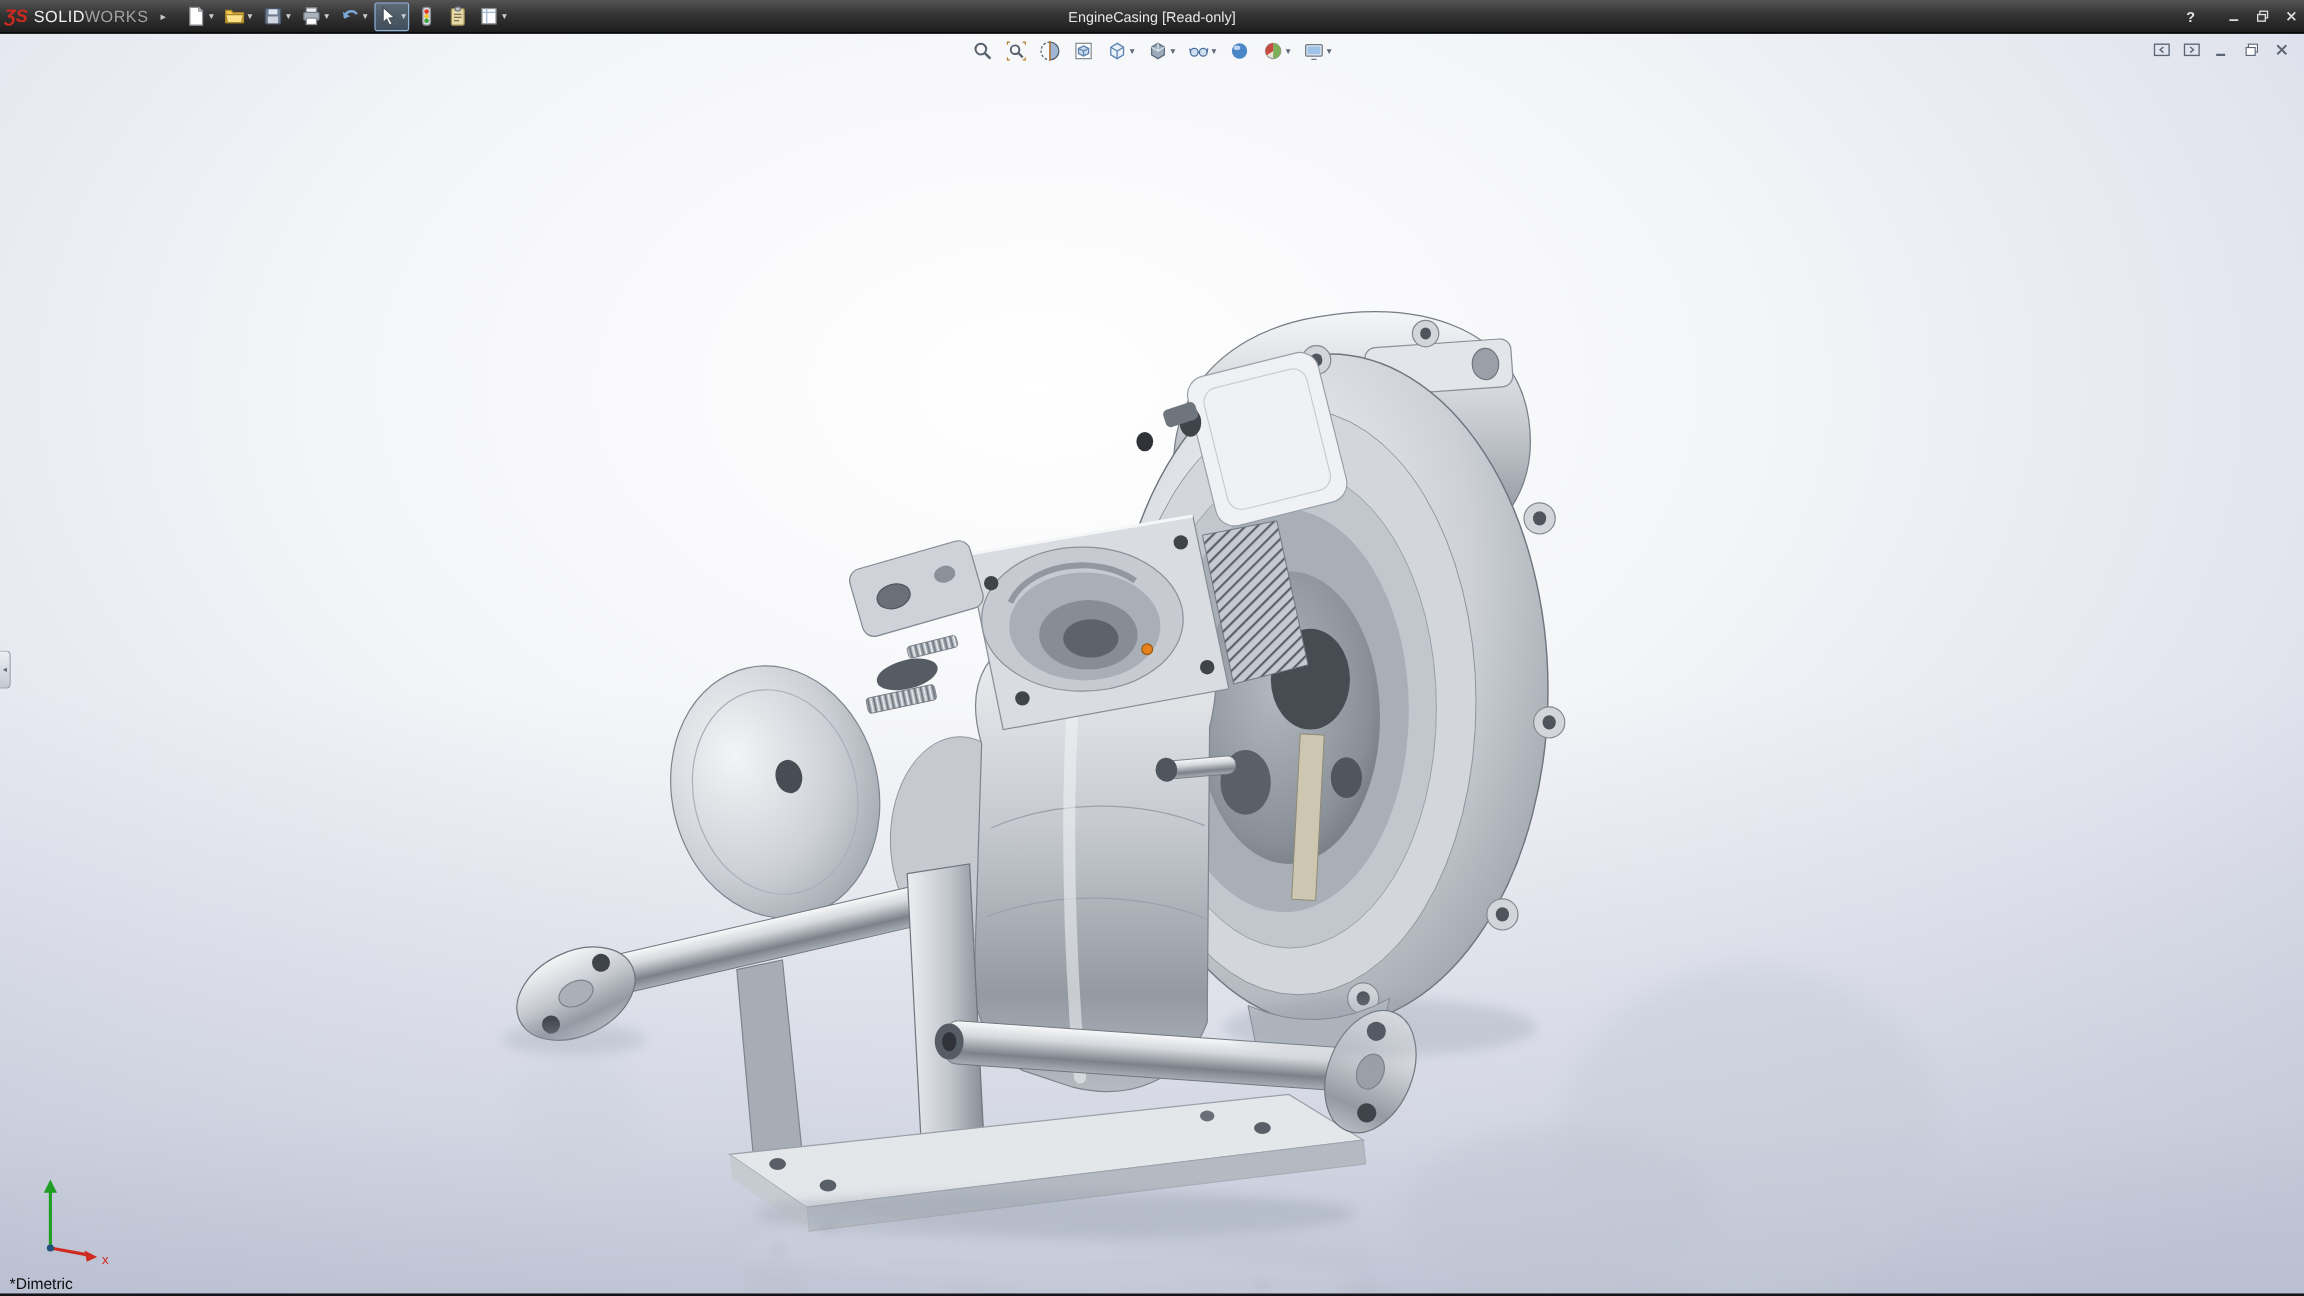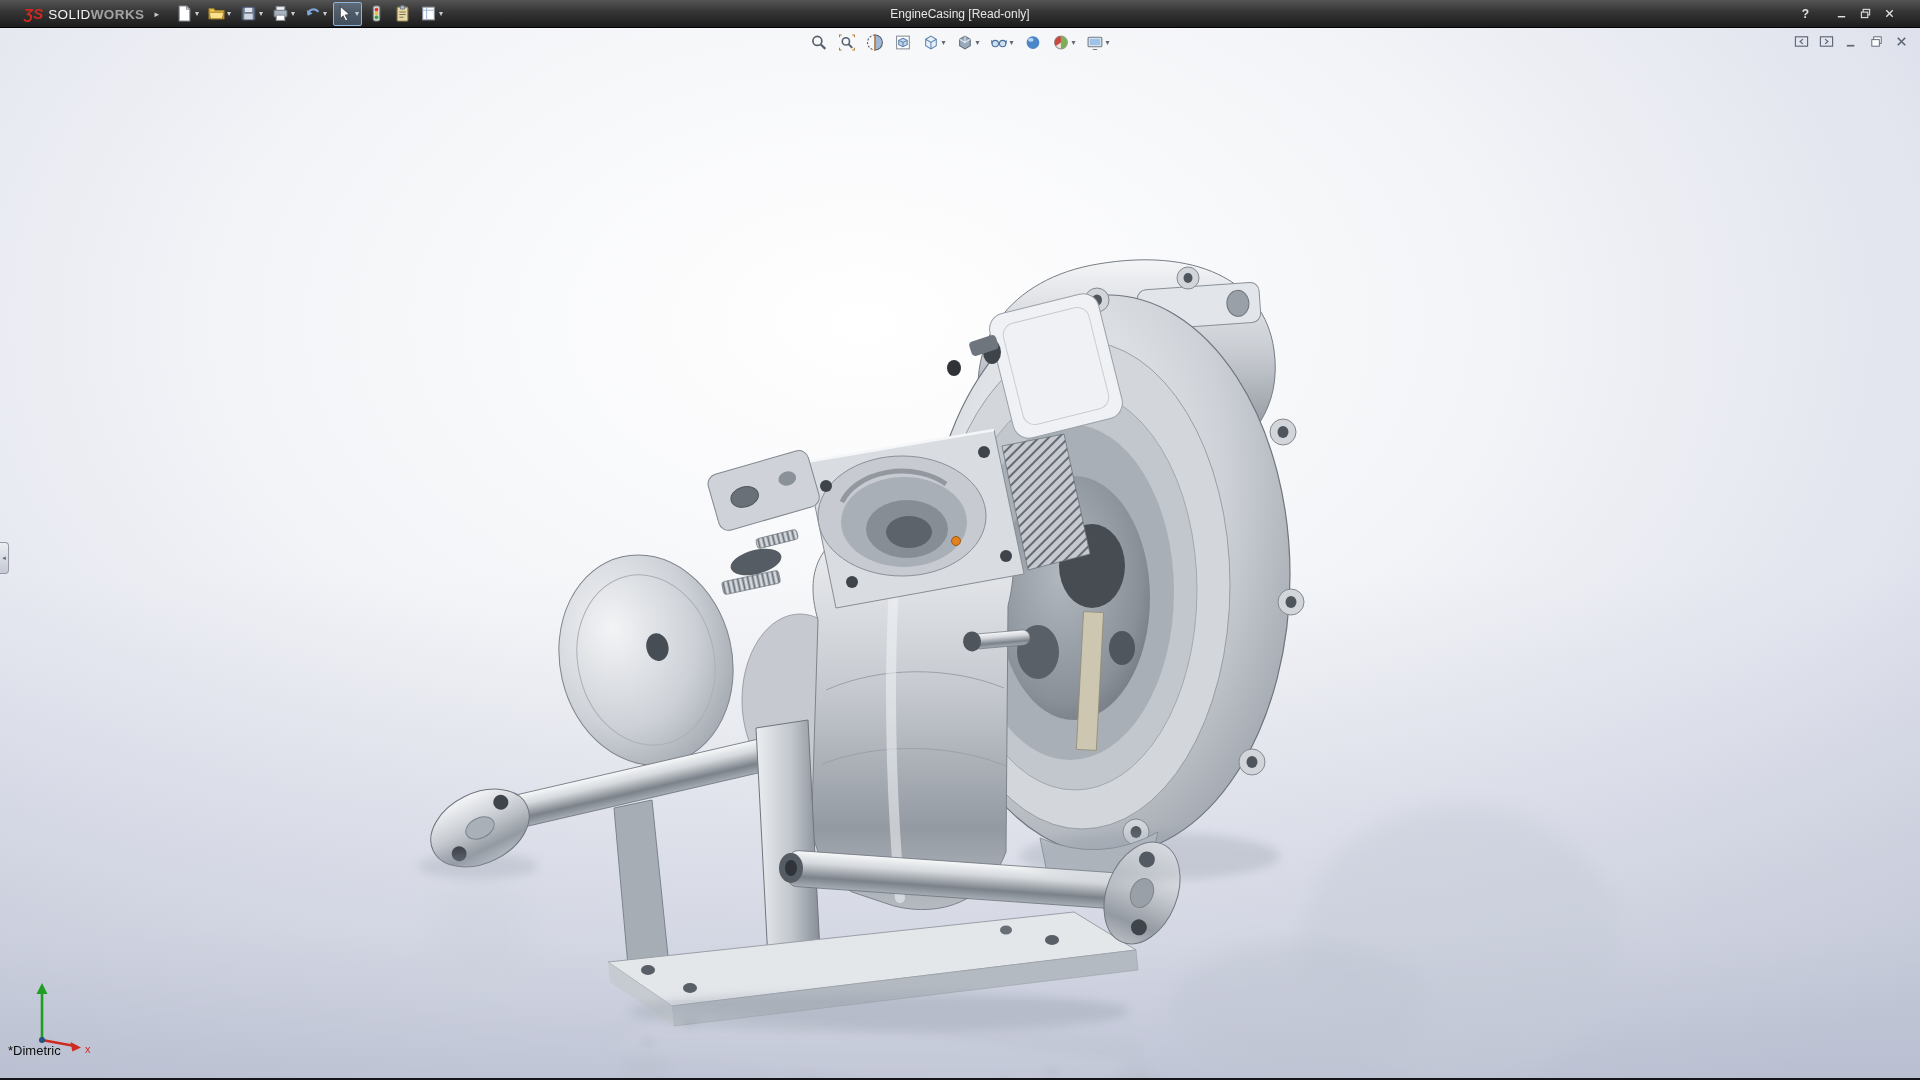--- a/index.html
+++ b/index.html
@@ -2,25 +2,25 @@
 <html><head>
 <meta charset="utf-8">
 <style>
   *{margin:0;padding:0;box-sizing:border-box}
   html,body{width:1920px;height:1080px;overflow:hidden;background:#101014;
     font-family:"Liberation Sans",sans-serif;-webkit-font-smoothing:antialiased;}
 
   
   .titlebar{position:absolute;top:0;left:0;width:1920px;height:28px;z-index:20;
     background:linear-gradient(#545454,#343434 45%,#1d1d1d);
-    border-bottom:1px solid #000;display:flex;align-items:center;padding:0 20px;}
+    border-bottom:1px solid #000;display:flex;align-items:center;padding:0 0;}
   .brand{display:flex;align-items:baseline;margin:0 8px 0 4px;white-space:nowrap;}
   .brand-mark{color:#cf2a20;font-weight:bold;font-style:italic;font-size:15px;margin-right:5px;}
   .brand-solid{color:#f2f2f2;font-weight:normal;font-size:13.5px;letter-spacing:.4px;}
-  .brand-works{color:#a2a2a2;font-weight:bold;font-size:13.5px;letter-spacing:.4px;}
+  .brand-works{color:#a2a2a2;font-weight:normal;font-size:13.5px;letter-spacing:.4px;}
   .menu-arrow{color:#c9c9c9;font-size:9px;margin:0 14px 0 2px;cursor:default;}
   .tools{display:flex;align-items:center;gap:3px;}
   .tool-btn{display:inline-flex;align-items:center;height:24px;padding:2px 2px;border:1px solid transparent;border-radius:2px;}
   .tool-btn.active{background:rgba(128,165,202,.35);border:1px solid #8fb3d9;}
   .tool-icon{width:17px;height:17px;display:inline-block;line-height:0;}
   .tool-icon svg{width:100%;height:100%;}
   .caret{font-size:8px;color:#c9ccd1;margin-left:2px;}
   .tb-title{position:absolute;left:50%;transform:translateX(-50%);line-height:28px;
     font-size:12px;color:#e6e6e6;white-space:nowrap;}
   .win-controls{margin-left:auto;display:flex;align-items:center;gap:3px;}
@@ -39,21 +39,21 @@
   .hud .tool-btn{height:20px;}
   .hud .caret{color:#5f6876;}
   .doc-controls{position:absolute;top:5px;right:10px;display:flex;align-items:center;gap:8px;z-index:5;}
   .doc-btn{width:17px;height:16px;display:inline-flex;align-items:center;justify-content:center;line-height:0;}
   .doc-btn svg{width:15px;height:15px;}
   .flyout-tab{position:absolute;left:0;top:514px;width:9px;height:32px;z-index:5;
     background:linear-gradient(#eceef2,#c4c9d3);border:1px solid #959aa6;border-left:none;
     border-radius:0 4px 4px 0;display:flex;align-items:center;justify-content:center;
     font-size:7px;color:#5f6876;}
   .triad{position:absolute;left:12px;bottom:24px;width:90px;height:78px;z-index:5;}
-  .view-label{position:absolute;left:8px;bottom:20px;font-size:13px;color:#0d0d0d;z-index:5;}
+  .view-label{position:absolute;left:8px;bottom:1px;font-size:13px;color:#0d0d0d;z-index:5;}
   .window-edge{position:absolute;left:0;bottom:0;width:1920px;height:2px;background:#14141a;z-index:30;}
 </style>
 </head>
 <body>
 
 <div class="titlebar" data-name="titlebar">
   <div class="brand" data-name="solidworks-logo">
     <span class="brand-mark" data-name="dassault-logo-icon">ƷS</span>
     <span class="brand-solid" data-name="brand-solid-text">SOLID</span>
     <span class="brand-works" data-name="brand-works-text">WORKS</span>

